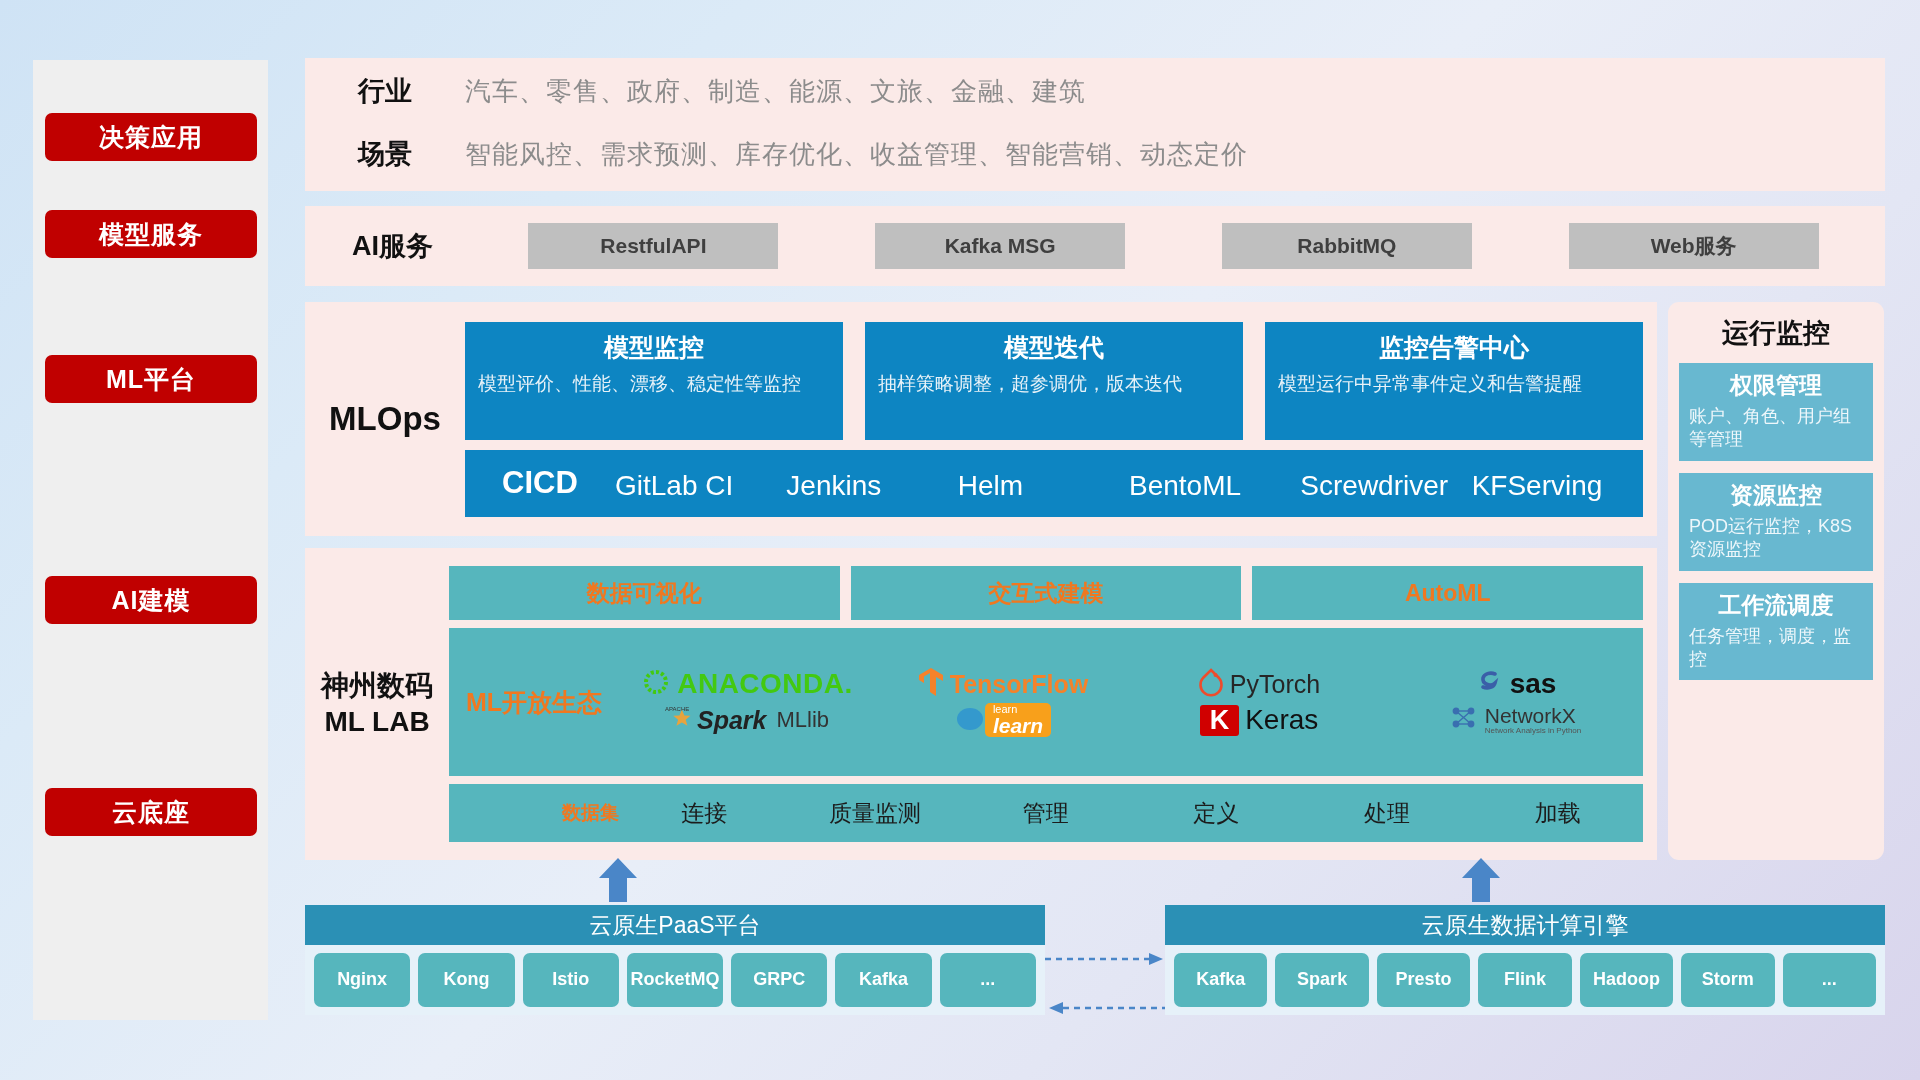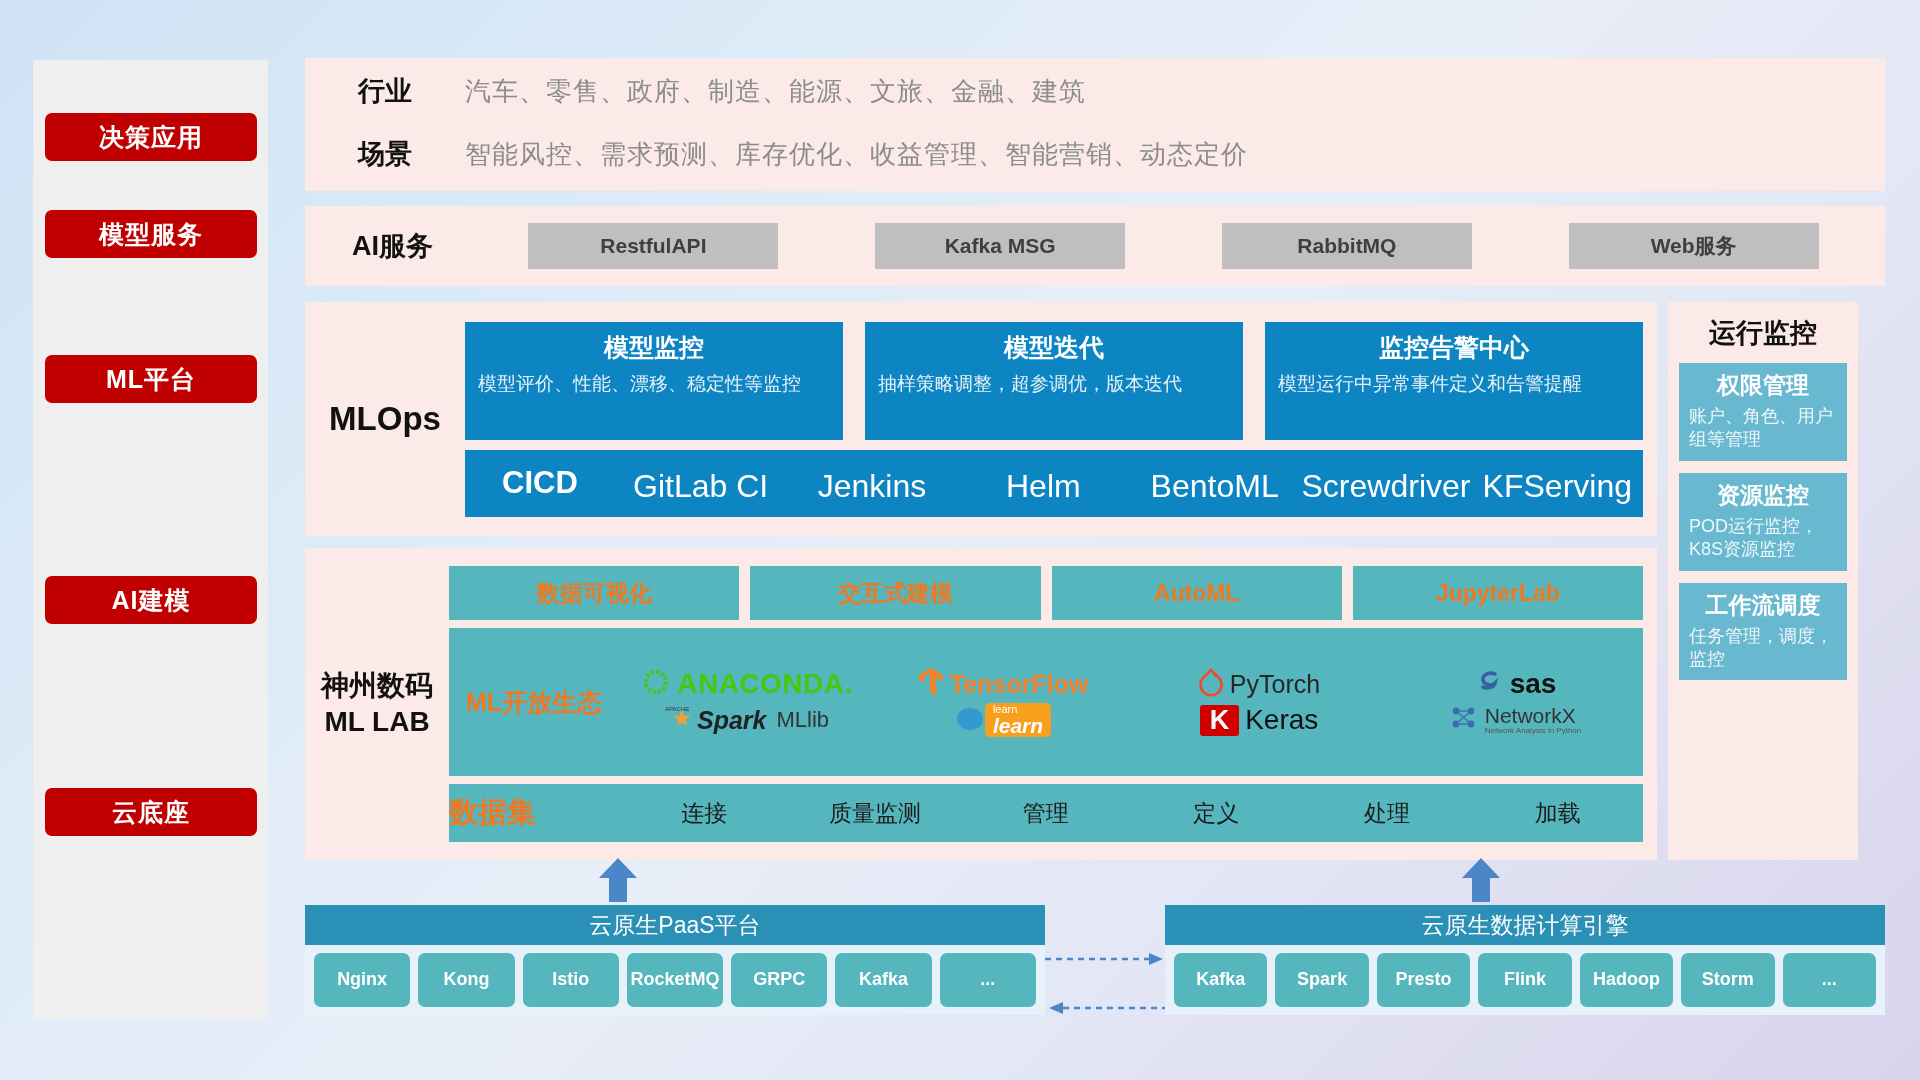--- a/index.html
+++ b/index.html
@@ -41,35 +41,35 @@
   #band-svc { left: 0; top: 206px; width: 1580px; height: 80px; display: flex; align-items: center; }
   #band-svc .row-label { width: 175px; }
   .svc-chips { display: flex; gap: 0; flex: 1; justify-content: space-around; padding-right: 18px;}
   .svc-chip {
     background: #bfbfbf; color: #3f3f3f; font-size: 21px; font-weight: bold;
     width: 250px; height: 46px; display: flex; align-items: center; justify-content: center;
   }
 
   
   #band-mlops { left: 0; top: 302px; width: 1352px; height: 234px; }
-  #band-monitor { left: 1363px; top: 302px; width: 190px; height: 558px; }
+  #band-monitor { left: 1363px; top: 302px; width: 216px; height: 558px; border-radius: 11px; }
 
   .mlops-inner { display: flex; height: 100%; align-items: center; }
   .mlops-label { width: 160px; text-align: center; font-size: 33px; font-weight: bold; color: #111; flex: none;}
   .mlops-right { flex: 1; padding-right: 14px; }
   .mlops-cards { display: flex; gap: 22px; }
   .mlops-card { background: #0d85c2; flex: 1; padding: 9px 13px 12px; min-height: 118px; }
   .mlops-card-title { color: #fff; font-size: 25px; font-weight: bold; text-align: center; margin-bottom: 7px; }
   .mlops-card-desc { color: #e7f2f8; font-size: 19px; line-height: 1.32; }
 
   .cicd-bar { background: #0d85c2; margin-top: 10px; height: 67px; display: flex; align-items: center; overflow: hidden; }
   .cicd-title { color: #fff; font-size: 31px; font-weight: bold; width: 150px; text-align: center; flex: none; }
   .cicd-items { display: flex; flex: 1; }
   .cicd-item {
-    color: #fff; font-size: 32px; flex: 1; text-align: center;
+    color: #fff; font-size: 28px; flex: 1; text-align: left;
     line-height: 1.15; word-break: break-all; align-self: flex-start; padding-top: 6px;
   }
 
   
   .mon-title { text-align: center; font-size: 27px; font-weight: bold; color: #111; padding-top: 13px; }
   .mon-card { background: #68b8d0; margin: 12px 11px 0; padding: 7px 10px 9px; }
   .mon-card-title { color: #fff; font-size: 23px; font-weight: bold; text-align: center; }
   .mon-card-desc { color: #eef7fb; font-size: 18px; line-height: 1.3; margin-top: 4px; }
 
   
@@ -82,21 +82,21 @@
     background: #56b6bd; flex: 1; height: 54px; color: #f07820;
     font-size: 23px; font-weight: bold; display: flex; align-items: center; justify-content: center;
   }
   .eco-box { background: #56b6bd; margin-top: 8px; height: 148px; display: flex; align-items: center; }
   .eco-label { color: #f07820; font-size: 25px; font-weight: bold; width: 170px; text-align: center; flex: none; }
   .eco-logos { flex: 1; display: grid; grid-template-columns: repeat(4, 1fr); grid-template-rows: 1fr 1fr; align-items: center; justify-items: center; }
   .logo { display: flex; align-items: center; gap: 6px; }
   .logo-text { font-family: "Liberation Sans", sans-serif; }
 
   .data-bar { background: #56b6bd; margin-top: 8px; height: 58px; display: flex; align-items: center; }
-  .data-title { color: #f07820; font-size: 29px; font-weight: bold; width: 170px; text-align: left; flex: none; }
+  .data-title { color: #f07820; font-size: 19px; font-weight: bold; width: 170px; text-align: right; flex: none; }
   .data-items { display: flex; flex: 1; }
   .data-item { flex: 1; text-align: center; color: #1c1c1c; font-size: 23px; }
 
   
   #cloud-left { position: absolute; left: 0; top: 905px; width: 740px; }
   #cloud-right { position: absolute; left: 860px; top: 905px; width: 720px; }
   .cloud-head { background: #2b90b5; color: #fff; font-size: 23px; height: 40px; display: flex; align-items: center; justify-content: center; }
   .cloud-body { background: #e6f1f9; padding: 8px 9px; display: flex; gap: 8px; }
   .cloud-chip {
     background: #56b6bd; color: #fff; font-size: 18px; font-weight: bold;
@@ -203,21 +203,20 @@
     <div class="model-inner">
       <div class="model-label">
         <div>神州数码</div>
         <div>ML LAB</div>
       </div>
       <div class="model-right">
         <div class="tools-row">
           <div class="tool-chip">数据可视化</div>
           <div class="tool-chip">交互式建模</div>
           <div class="tool-chip">AutoML</div>
-          <div class="tool-chip">JupyterLab</div>
         </div>
 
         <div class="eco-box">
           <div class="eco-label">ML开放生态</div>
           <div class="eco-logos">
 
             <div class="logo">
               <span>
                 <svg width="30" height="30" viewBox="0 0 30 30">
                     <circle cx="15" cy="15" r="10" fill="none" stroke="#43c911" stroke-width="4" stroke-dasharray="3 2.2"></circle>

